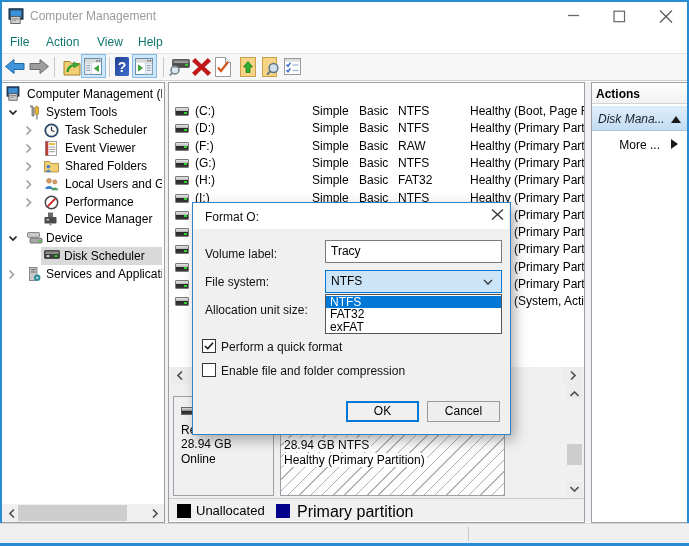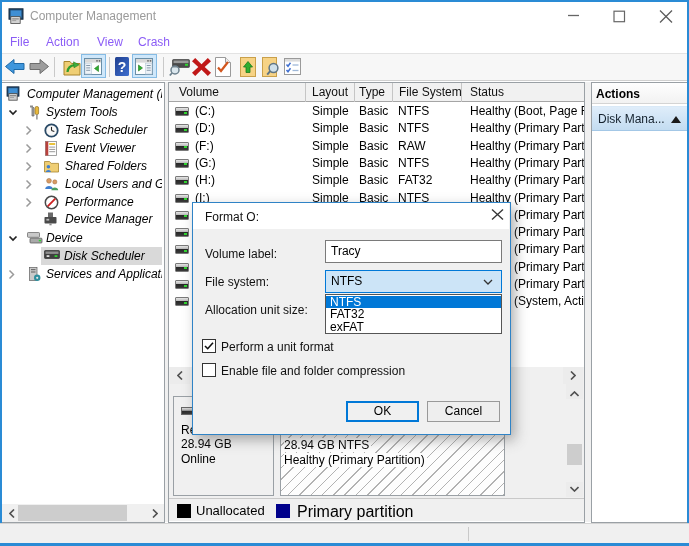--- a/index.html
+++ b/index.html
@@ -4,47 +4,47 @@
 <style>
 * { margin:0; padding:0; box-sizing:border-box; }
 html,body { width:689px; height:546px; }
 body { font-family:"Liberation Sans", sans-serif; font-size:12px; color:#000; background:#fff; position:relative; overflow:hidden; }
 .abs { position:absolute; }
 #winborder { position:absolute; left:0; top:0; width:689px; height:546px; border:2px solid #2a8bd5; border-bottom:none; background:#fff; z-index:0; }
 #contentbg { position:absolute; left:2px; top:82px; width:685px; height:440px; background:#f0f0f0; }
 
 #titletext { position:absolute; left:30px; top:9px; color:#9b9b9b; font-size:12px; }
 
-.menuitem { position:absolute; top:35px; font-size:12px; color:#8b5cf6; }
+.menuitem { position:absolute; top:35px; font-size:12px; color:#0f766e; }
 #menuline { position:absolute; left:2px; top:53px; width:685px; height:1px; background:#e3e3e3; }
 
 #toolbar { position:absolute; left:2px; top:54px; width:685px; height:27px; background:#f7f7f7; border-bottom:1px solid #d0d0d0; }
 .tsep { position:absolute; top:3px; width:1px; height:20px; background:#c9c9c9; }
 .tbox { position:absolute; top:0px; width:25px; height:24px; background:#cfe7fa; border:1px solid #85bbe4; }
 
 #treepanel { position:absolute; left:2px; top:82px; width:163px; height:441px; background:#fff; border-right:1px solid #9aa0a5; border-top:1px solid #9aa0a5; border-bottom:1px solid #9aa0a5; }
-.treerow { position:absolute; left:0; height:18px; width:162px; overflow:hidden;font-style:italic; }
+.treerow { position:absolute; left:0; height:18px; width:162px; overflow:hidden; }
 .tlabel { position:absolute; top:2px; font-size:12px; white-space:nowrap; }
 
 #centerpanel { position:absolute; left:168px; top:82px; width:417px; height:441px; background:#fff; border:1px solid #9aa0a5; }
 #listhead { position:absolute; left:0; top:0; width:415px; height:19px; background:#f1f1f1; border-bottom:1px solid #a5a5a5; }
 .hcell { position:absolute; top:2px; font-size:12px; color:#111; }
 .hsep { position:absolute; top:0px; width:1px; height:19px; background:#c5c5c5; }
 .vrow { position:absolute; left:0; width:415px; height:17.3px; font-size:12px; white-space:nowrap; overflow:hidden; }
 .vcell { position:absolute; top:1px; }
 .diskicon { position:absolute; left:6px; top:4px; width:14px; height:9px; background:linear-gradient(#e8e8e8 0%,#bdbdbd 38%,#262626 42%,#3a3a3a 100%); border:1px solid #7a7a7a; border-radius:1px; }
 .diskicon:after { content:""; position:absolute; right:1px; top:3.5px; width:3px; height:2px; background:#2fd42f; }
 #hscroll { position:absolute; left:0; top:284px; width:415px; height:17px; background:#f0f0f0; }
 .sbtn { position:absolute; top:0; width:20px; height:17px; background:#ececec; }
 #bottompane { position:absolute; left:0; top:301px; width:415px; height:114px; background:#f0f0f0; }
 #legend { position:absolute; left:0; top:415px; width:415px; height:23px; background:#f0f0f0; border-top:1px solid #c9c9c9; }
 
 #actionspanel { position:absolute; left:591px; top:82px; width:96px; height:441px; background:#fff; border:1px solid #9aa0a5; border-right:none; }
 #acthead { position:absolute; left:0; top:0; width:95px; height:21px; background:linear-gradient(#fefefe,#f2f2f2); border-bottom:1px solid #d4d4d4; }
-#actsel { position:absolute; left:0; top:23px; width:95px; height:25px; background:linear-gradient(#dfedfa 0%,#c3dcf1 100%); border-top:1px solid #d9e9f7; border-bottom:1px solid #a3c7e6; }
+#actsel { position:absolute; left:0; top:23px; width:95px; height:25px; background:linear-gradient(#dfedfa 0%,#c3dcf1 100%); border-top:1px solid #d9e9f7; border-bottom:1px solid #a3c7e6;font-style:italic; }
 
 #statusbar { position:absolute; left:0px; top:523px; width:689px; height:20px; background:#f0f0f0; border-top:1px solid #d4d4d4; }
 #bottomedge { position:absolute; left:0; top:543px; width:689px; height:3px; background:#2a8bd5; }
 
 #dialog { position:absolute; left:192px; top:202px; width:319px; height:233px; background:#f0f0f0; border:1.5px solid #2f83c6; box-shadow:4px 5px 12px rgba(80,80,80,0.45); z-index:10; }
 #dlgtitle { position:absolute; left:0; top:0; width:316px; height:26px; background:#fff; }
 .dlabel { position:absolute; font-size:12px; color:#111; white-space:nowrap; }
 .dinput { position:absolute; left:132px; width:177px; height:23px; border:1px solid #7a7a7a; background:#fff; font-size:12px; padding-left:5px; line-height:21px; }
 .cbx { position:absolute; left:9px; width:14px; height:14px; background:#fff; border:1px solid #333; }
 .dbtn { position:absolute; width:73px; height:21px; background:#eeeeee; border:1px solid #999; text-align:center; line-height:19px; font-size:12px; }
@@ -65,21 +65,21 @@
 <svg class="abs" style="left:560px;top:0" width="120" height="30" viewBox="0 0 120 30">
   <line x1="8" y1="15.5" x2="19" y2="15.5" stroke="#666" stroke-width="1.3"></line>
   <rect x="54" y="11.2" width="10.5" height="10.5" fill="none" stroke="#666" stroke-width="1.2"></rect>
   <line x1="100" y1="10.5" x2="112" y2="22.5" stroke="#5a5a5a" stroke-width="1.2"></line>
   <line x1="112" y1="10.5" x2="100" y2="22.5" stroke="#5a5a5a" stroke-width="1.2"></line>
 </svg>
 
 <span class="menuitem" style="left:10px">File</span>
 <span class="menuitem" style="left:46px">Action</span>
 <span class="menuitem" style="left:97px">View</span>
-<span class="menuitem" style="left:138px">Crash</span>
+<span class="menuitem" style="left:138px">Help</span>
 <div id="menuline"></div>
 
 <div id="toolbar">
   <svg class="abs" style="left:2px;top:4px" width="46" height="17" viewBox="0 0 46 17">
     <path d="M10 1.5 L10 5.5 L20 5.5 L20 11.5 L10 11.5 L10 15.5 L1.5 8.5 Z" fill="#3f96dc" stroke="#1f6aa8" stroke-width="1"></path>
     <path d="M36 1.5 L36 5.5 L26 5.5 L26 11.5 L36 11.5 L36 15.5 L44.5 8.5 Z" fill="#9d9d9d" stroke="#6d6d6d" stroke-width="1"></path>
   </svg>
   <div class="tsep" style="left:52px"></div>
   <svg class="abs" style="left:61px;top:3px" width="18" height="19" viewBox="0 0 18 19">
     <path d="M1 4.5 L7 4.5 L8.6 6.5 L17 6.5 L17 18 L1 18 Z" fill="#efce74" stroke="#a8852c" stroke-width="1"></path>
@@ -287,31 +287,20 @@
           <rect x="4" y="2" width="4.5" height="1.2" fill="#6f6f6f"></rect>
           <rect x="4" y="4.4" width="4.5" height="1.2" fill="#6f6f6f"></rect>
           <circle cx="10.2" cy="10.8" r="3.2" fill="#2f8f9e"></circle>
           <circle cx="10.2" cy="10.8" r="1.1" fill="#e8e8e8"></circle>
         </svg></span>
       <span class="tlabel" style="left:46px">Services and Applicatio</span>
     </div>
   </div>
 
 <div id="centerpanel">
-  <div id="listhead">
-    <span class="hcell" style="left:10px">Volume</span>
-    <span class="hcell" style="left:143px">Layout</span>
-    <span class="hcell" style="left:190px">Type</span>
-    <span class="hcell" style="left:230px">File System</span>
-    <span class="hcell" style="left:301px">Status</span>
-    <div class="hsep" style="left:136px"></div>
-    <div class="hsep" style="left:185px"></div>
-    <div class="hsep" style="left:223px"></div>
-    <div class="hsep" style="left:292px"></div>
-  </div>
   <div id="listrows">
       <div class="vrow" style="top: 20px;">
         <div class="diskicon"></div>
         <span class="vcell" style="left:26px">(C:)</span>
         <span class="vcell" style="left:143px">Simple</span>
         <span class="vcell" style="left:190px">Basic</span>
         <span class="vcell" style="left:229px">NTFS</span>
         <span class="vcell" style="left:301px">Healthy (Boot, Page File, Crash Dump, Primary Partition)</span>
       </div>
       <div class="vrow" style="top: 37.3px;">
@@ -452,20 +441,26 @@
 <div id="actionspanel">
   <div id="acthead">
       <span style="position:absolute;left:4px;top:4px;font-weight:bold;font-size:12px">Actions</span>
     </div>
   <div id="actsel">
     <span style="position:absolute;left:6px;top:5px;font-size:12px;color:#15222e">Disk Mana...</span>
     <svg style="position:absolute;left:79px;top:9px" width="10" height="7" viewBox="0 0 10 7">
         <path d="M0 7 L5 0 L10 7 Z" fill="#1a1a1a"></path>
       </svg>
   </div>
+  <div class="abs" style="left:0;top:52px;width:95px;height:20px">
+    <span style="position:absolute;right:27px;top:3px;font-size:12px">More ...</span>
+    <svg style="position:absolute;right:9px;top:4px" width="7" height="10" viewBox="0 0 7 10">
+        <path d="M0 0 L7 5 L0 10 Z" fill="#1a1a1a"></path>
+      </svg>
+  </div>
 </div>
 
 <div id="statusbar">
     <div class="abs" style="left:468px;top:3px;width:1px;height:14px;background:#c9c9c9"></div>
   </div>
 <div id="bottomedge"></div>
 
 <div id="dialog">
   <div id="dlgtitle"></div>
   <span class="dlabel" style="left:12px;top:7px">Format O:</span>
@@ -485,18 +480,18 @@
   <div class="abs" style="left:132px;top:91px;width:177px;height:40px;background:#fff;border:1px solid #555">
     <div class="abs" style="left:0;top:0.5px;width:175px;height:12.5px;background:#0078d7;color:#fff;padding-left:4px;font-size:12px;line-height:12.5px">NTFS</div>
     <div class="abs" style="left:4px;top:13px;font-size:12px;line-height:12.5px">FAT32</div>
     <div class="abs" style="left:4px;top:25.5px;font-size:12px;line-height:12.5px">exFAT</div>
   </div>
   <div class="cbx" style="top:136px">
       <svg width="12" height="12" viewBox="0 0 12 12" style="position:absolute;left:0;top:0">
         <path d="M2 6 L4.7 8.7 L10 2.8" fill="none" stroke="#111" stroke-width="1.6"></path>
       </svg>
     </div>
-  <span class="dlabel" style="left:28px;top:137px">Perform a unit format</span>
+  <span class="dlabel" style="left:28px;top:137px">Perform a quick format</span>
   <div class="cbx" style="top:160px"></div>
   <span class="dlabel" style="left:28px;top:161px">Enable file and folder compression</span>
   <div class="dbtn" style="left:153px;top:198px;background:#f0f0f0;border:2px solid #0078d7;line-height:17px">OK</div>
   <div class="dbtn" style="left:234px;top:198px">Cancel</div>
 </div>
 
 </body></html>

